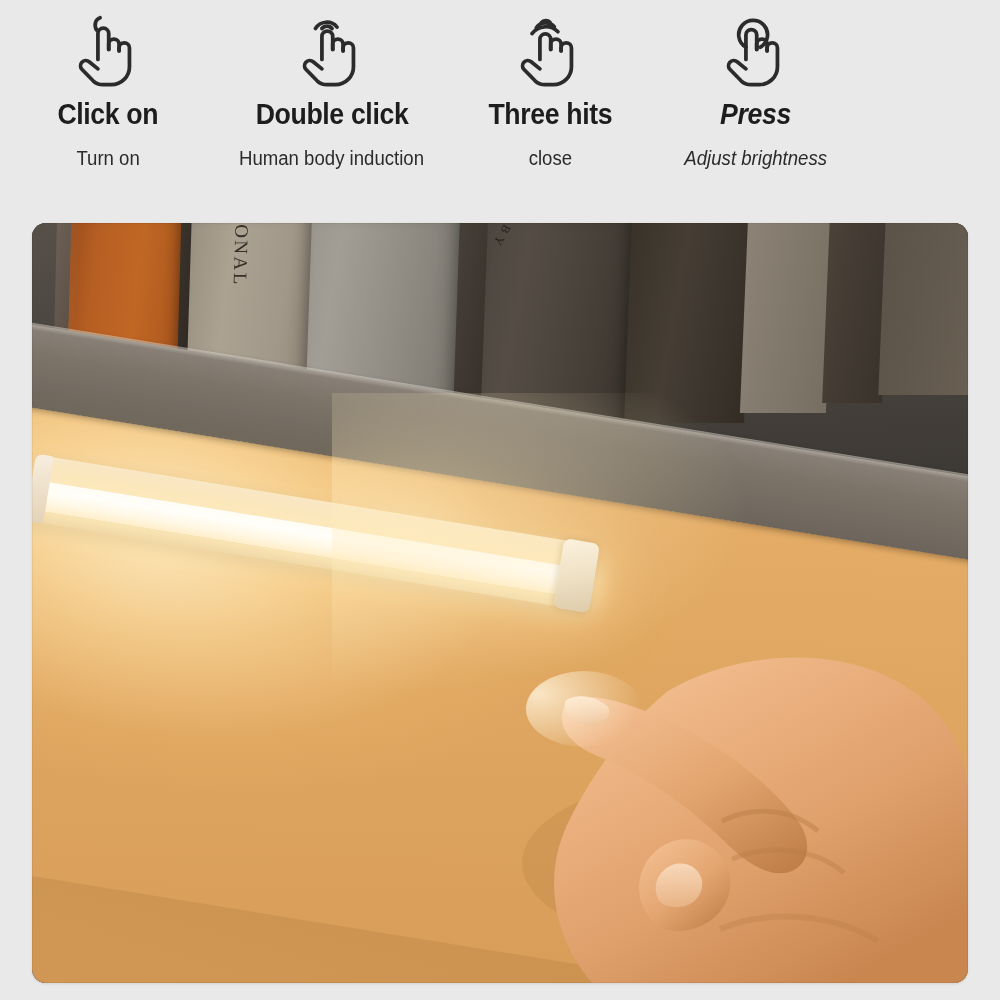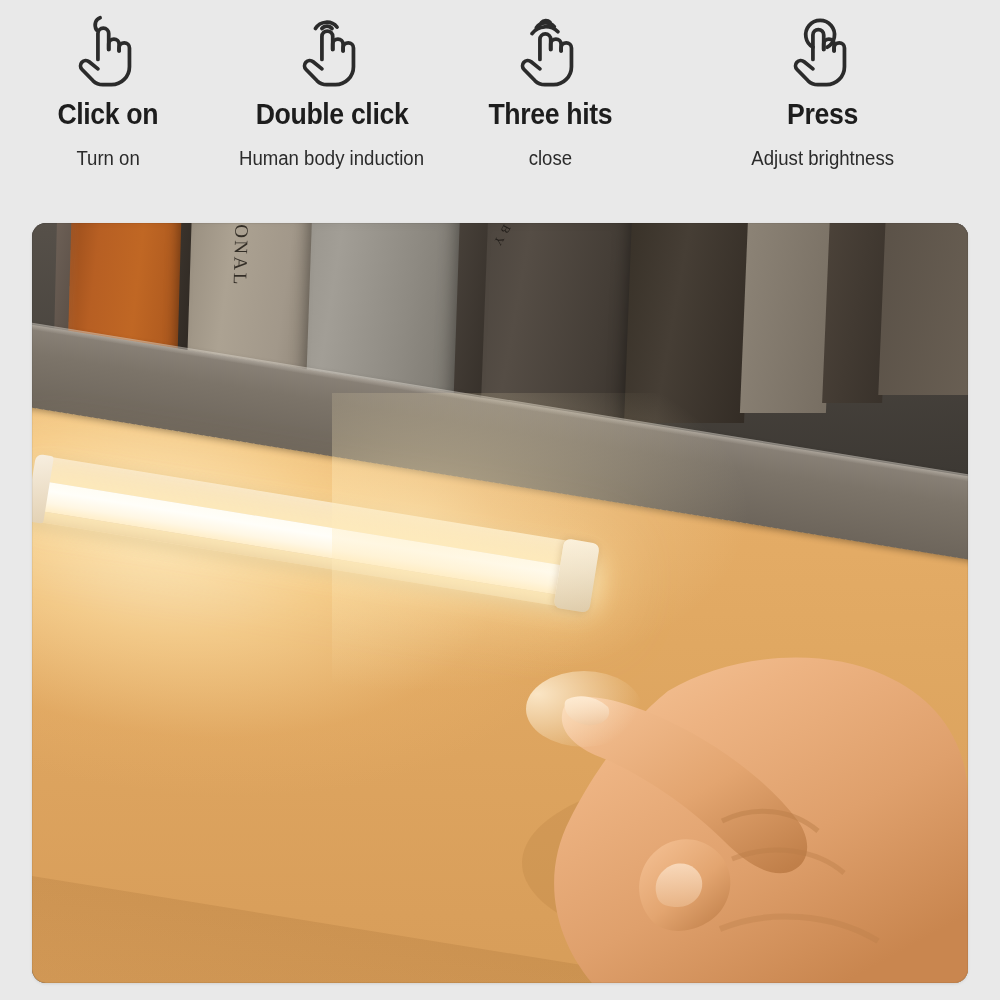--- a/index.html
+++ b/index.html
@@ -31,21 +31,21 @@
     position:absolute;
     top:14px;
     display:flex;
     flex-direction:column;
     align-items:center;
     text-align:center;
   }
   .legend-col.c0 { left:8px;   width:200px; }
   .legend-col.c1 { left:222px; width:220px; }
   .legend-col.c2 { left:460px; width:180px; }
-  .legend-col.c3 { left:711px; width:224px; }
+  .legend-col.c3 { left:644px; width:224px;font-style:italic; }
 
   .gesture-icon {
     width:72px; height:78px;
     display:block;
     margin-bottom:6px;
   }
   .gesture-icon svg { display:block; width:100%; height:100%; }
 
   .legend-title {
     font-size:29px;

